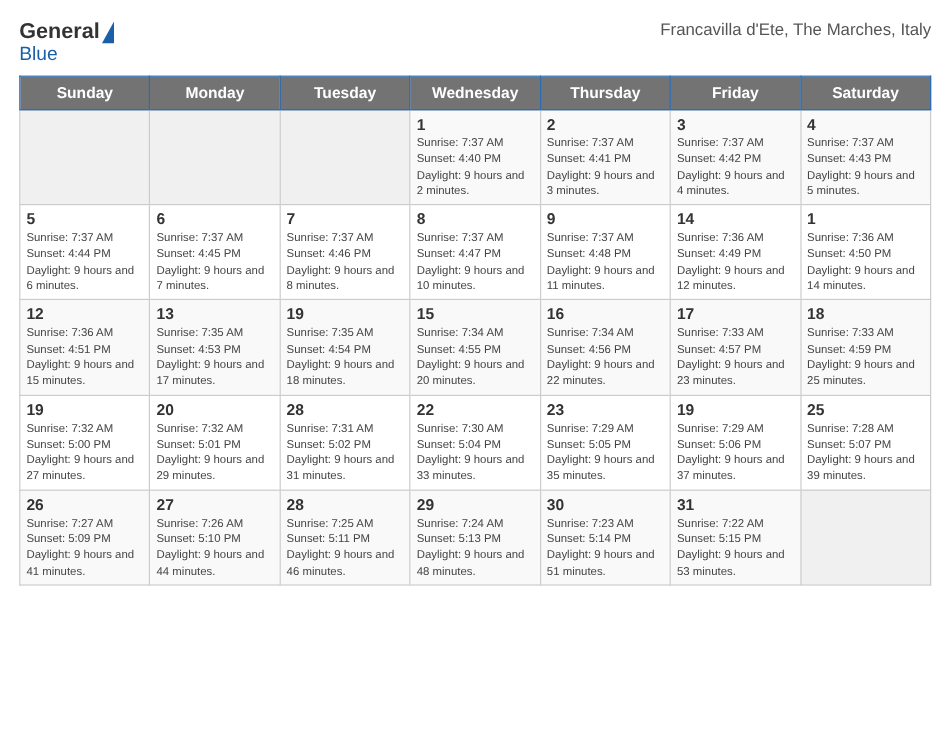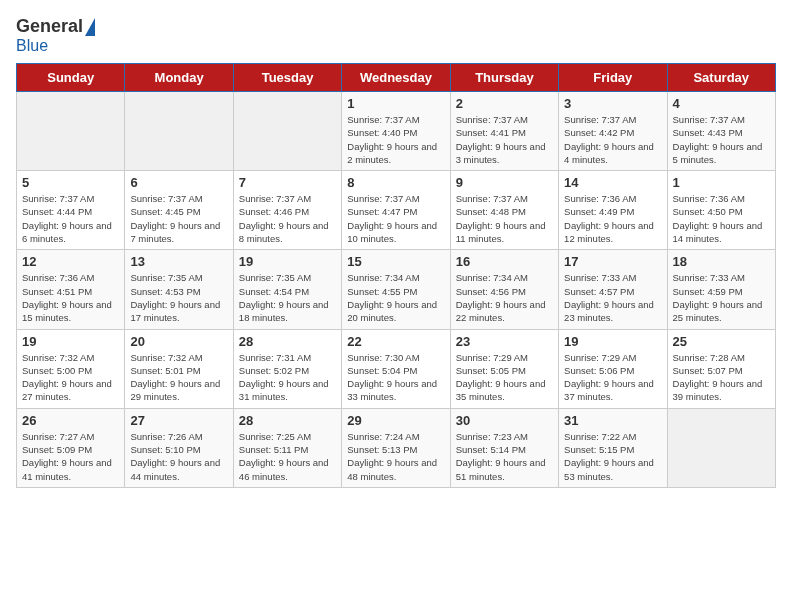--- a/index.html
+++ b/index.html
@@ -54,21 +54,21 @@
     .subtitle {
       font-size: 14px;
       color: #555;
     }
     .calendar {
       width: 100%;
       border-collapse: collapse;
       border: 1px solid #ccc;
     }
     .calendar th {
-      background-color: #b91c1c;
+      background-color: #737373;
       color: #fff;
       text-align: center;
       padding: 6px 4px;
       font-size: 13px;
       border: 1px solid #2a6db5;
     }
     .calendar td {
       vertical-align: top;
       border: 1px solid #ccc;
       padding: 4px 5px;
@@ -103,20 +103,21 @@
 
 <div class="header-area">
   <div class="logo">
     <div class="logo-text">
       <span class="logo-general">General</span>
       <span class="logo-triangle"></span>
     </div>
     <span class="logo-blue">Blue</span>
   </div>
   <div class="title-area">
+    <div class="subtitle">Francavilla d'Ete, The Marches, Italy</div>
   </div>
 </div>
 
 <table class="calendar">
   <thead>
     <tr>
     <th>Sunday</th>
         <th>Monday</th>
         <th>Tuesday</th>
         <th>Wednesday</th>

